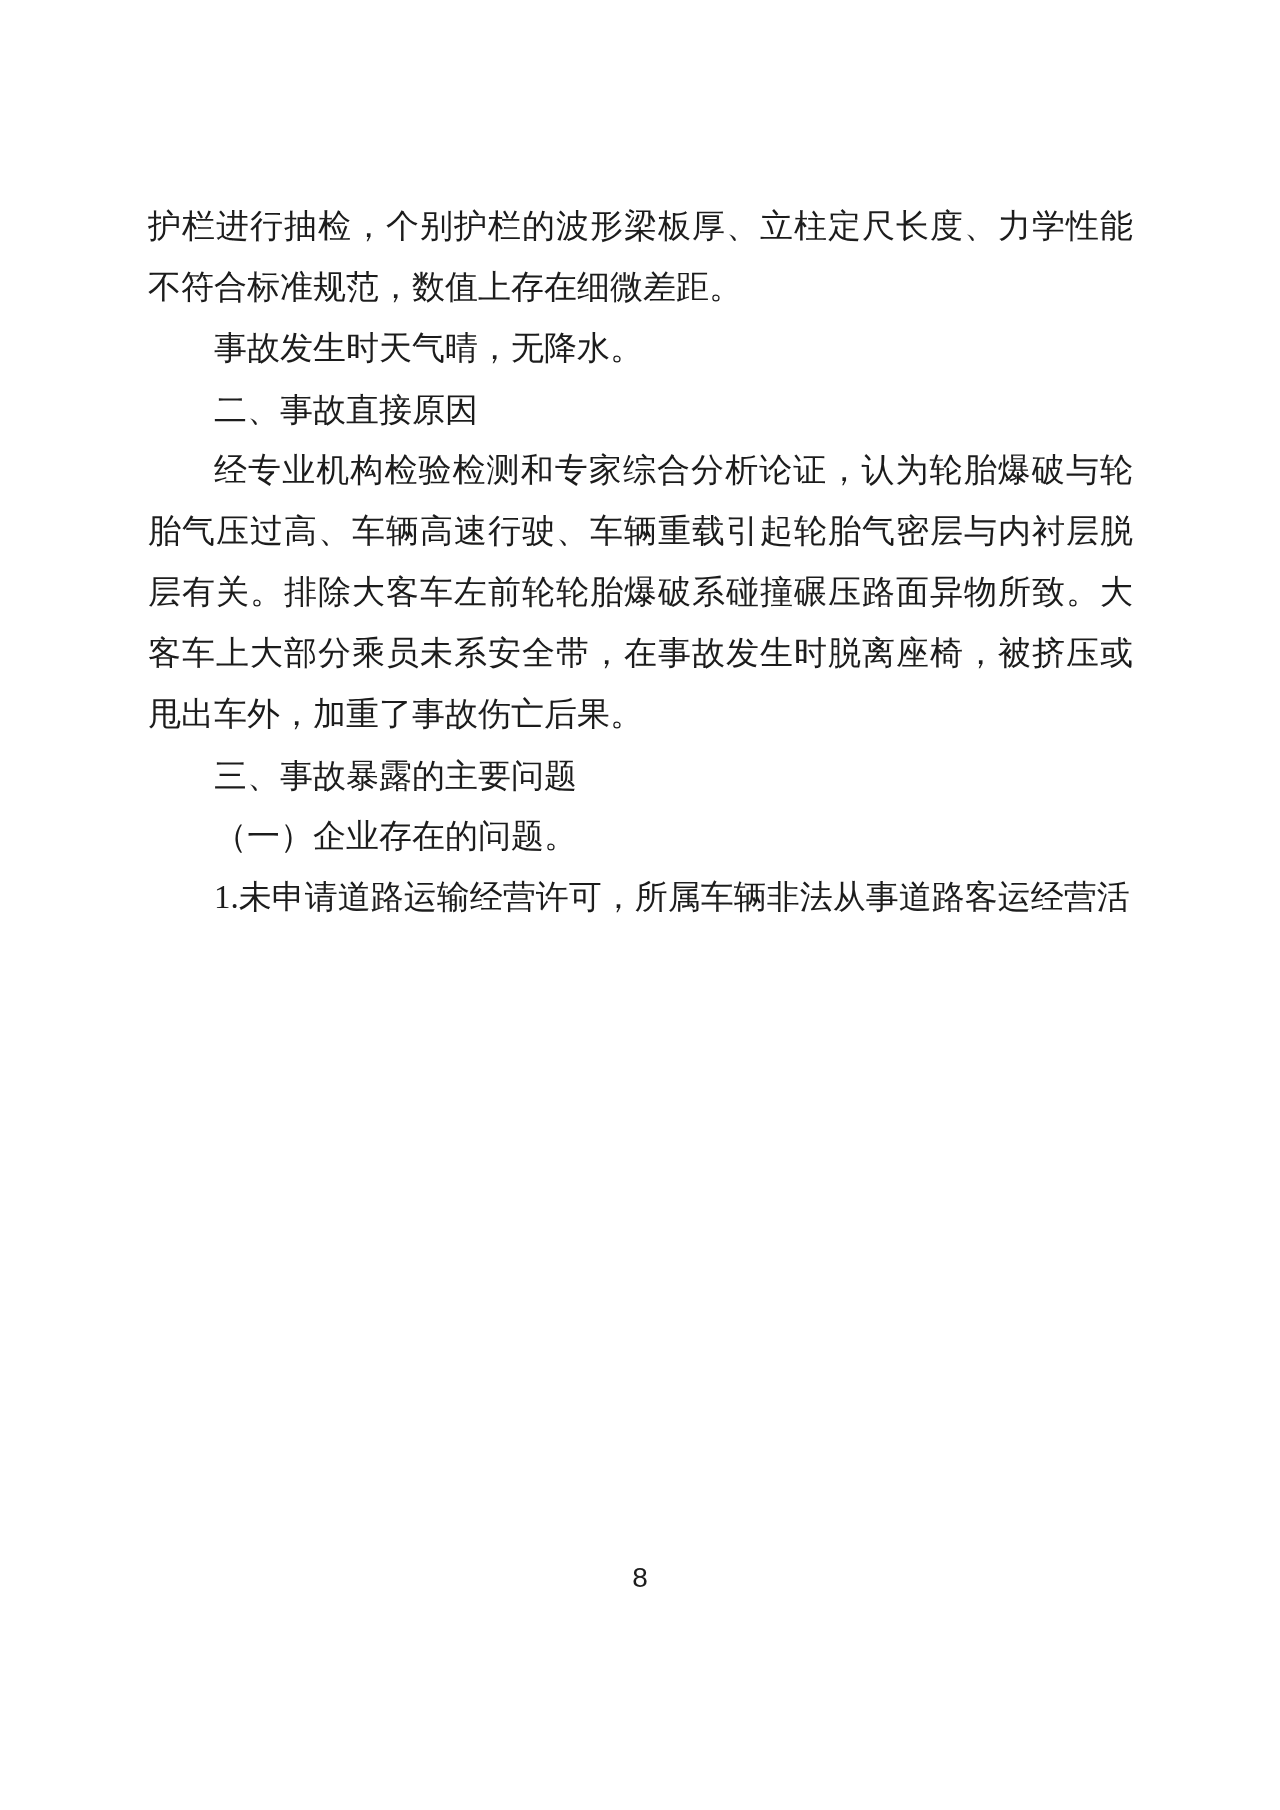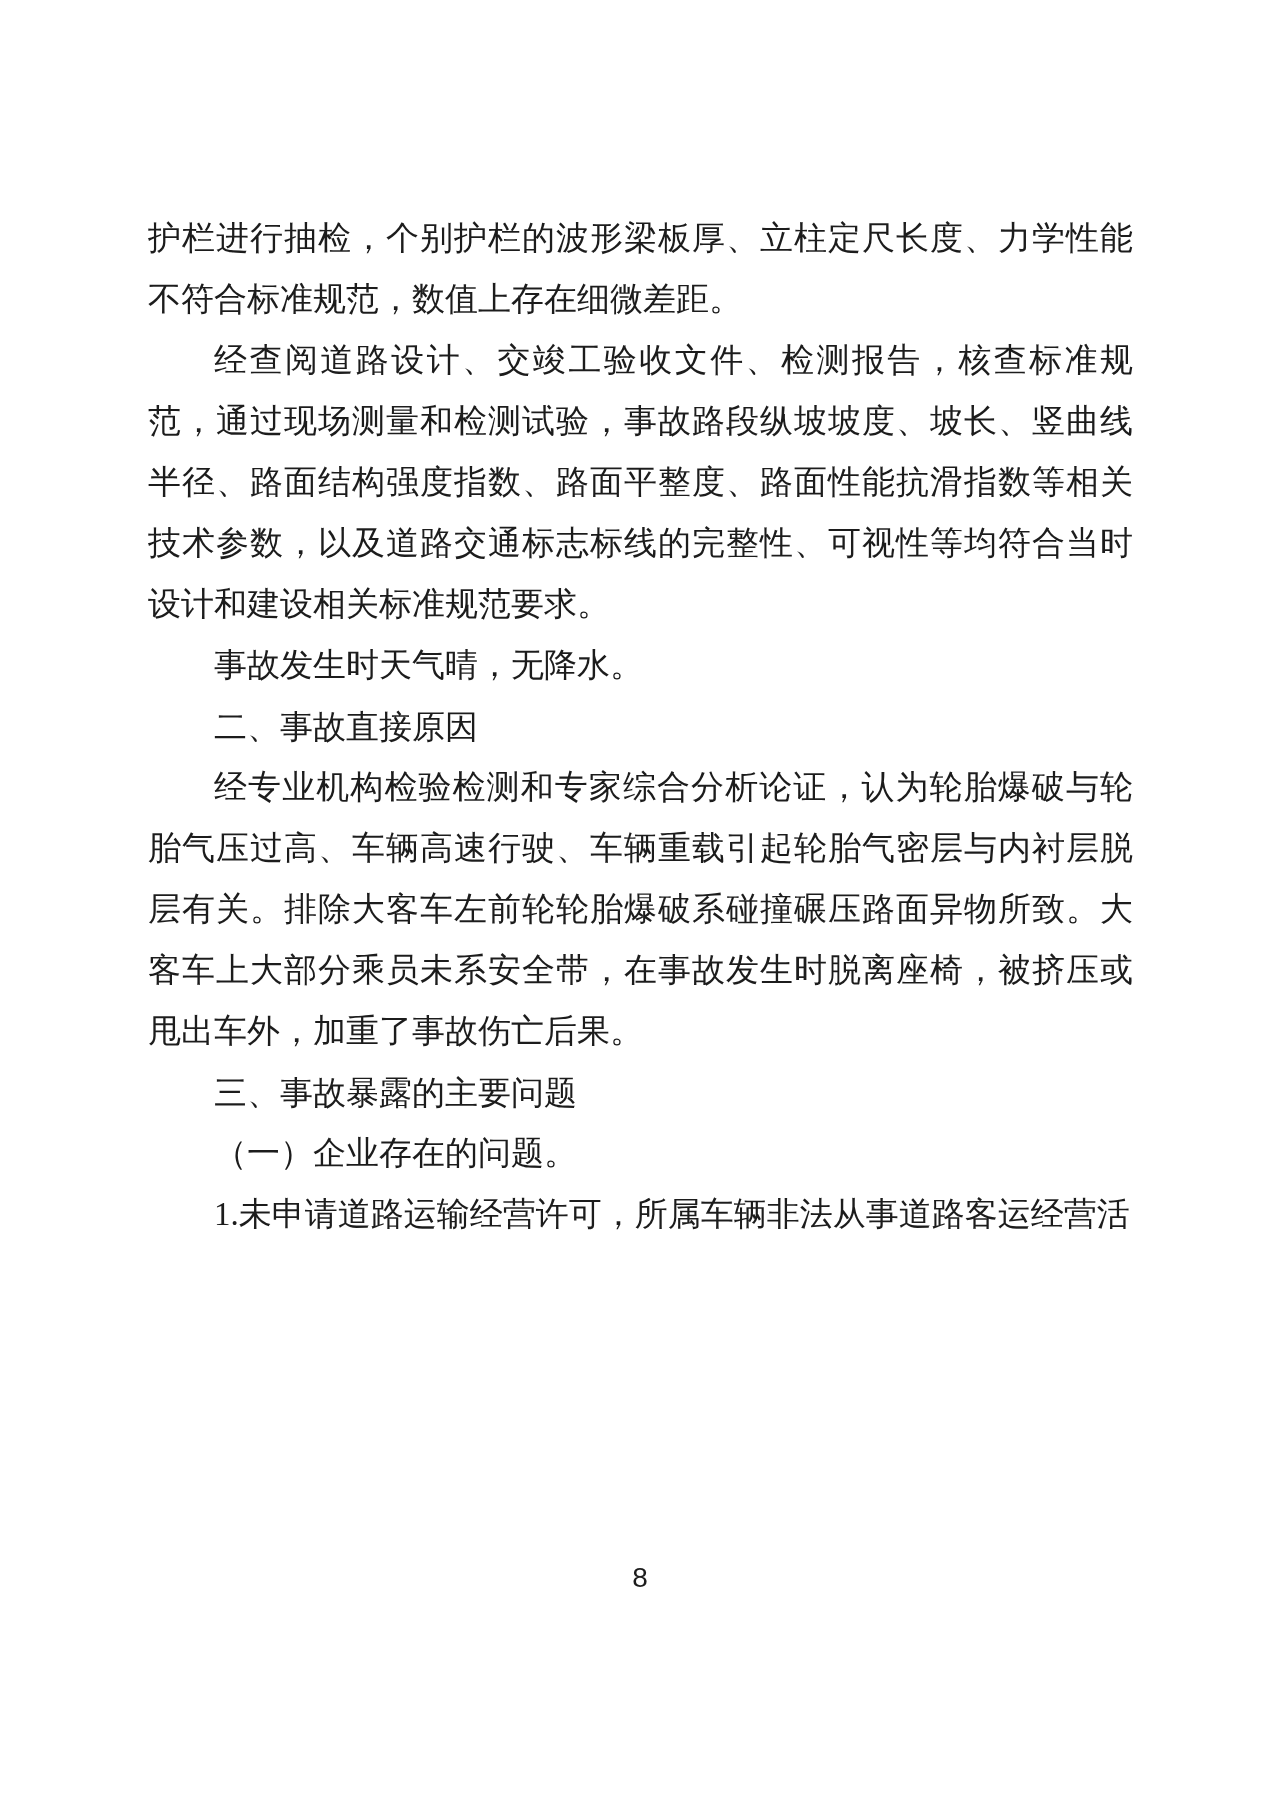--- a/index.html
+++ b/index.html
@@ -11,21 +11,21 @@
     position: relative;
     width: 1280px;
     height: 1810px;
     background: #ffffff;
     overflow: hidden;
     font-family: "Liberation Serif", "DejaVu Serif", serif;
     color: #1c1c1c;
   }
   .content {
     position: absolute;
-    top: 208px;
+    top: 196px;
     left: 148px;
     width: 985px;
   }
   .content p, .content h2 {
     margin: 0;
     padding: 0;
     font-size: 33px;
     line-height: 61px;
     font-weight: normal;
     text-align: justify;
@@ -66,21 +66,20 @@
     line-height: 40px;
     color: #1c1c1c;
   }
 </style>
 </head>
 <body>
 
 <div class="page">
   <div class="content">
     <p class="body-para no-indent">护栏进行抽检，个别护栏的波形梁板厚、立柱定尺长度、力学性能不符合标准规范，数值上存在细微差距。</p>
-    <p class="body-para">经查阅道路设计、交竣工验收文件、检测报告，核查标准规范，通过现场测量和检测试验，事故路段纵坡坡度、坡长、竖曲线半径、路面结构强度指数、路面平整度、路面性能抗滑指数等相关技术参数，以及道路交通标志标线的完整性、可视性等均符合当时设计和建设相关标准规范要求。</p>
     <p class="body-para">事故发生时天气晴，无降水。</p>
     <h2 class="section-heading">二、事故直接原因</h2>
     <p class="body-para">经专业机构检验检测和专家综合分析论证，认为轮胎爆破与轮胎气压过高、车辆高速行驶、车辆重载引起轮胎气密层与内衬层脱层有关。排除大客车左前轮轮胎爆破系碰撞碾压路面异物所致。大客车上大部分乘员未系安全带，在事故发生时脱离座椅，被挤压或甩出车外，加重了事故伤亡后果。</p>
     <h2 class="section-heading">三、事故暴露的主要问题</h2>
     <p class="kaiti-para">（一）企业存在的问题。</p>
     <p class="bold-item">1.未申请道路运输经营许可，所属车辆非法从事道路客运经营活</p>
   </div>
   <div class="page-number">8</div>
 </div>
 

